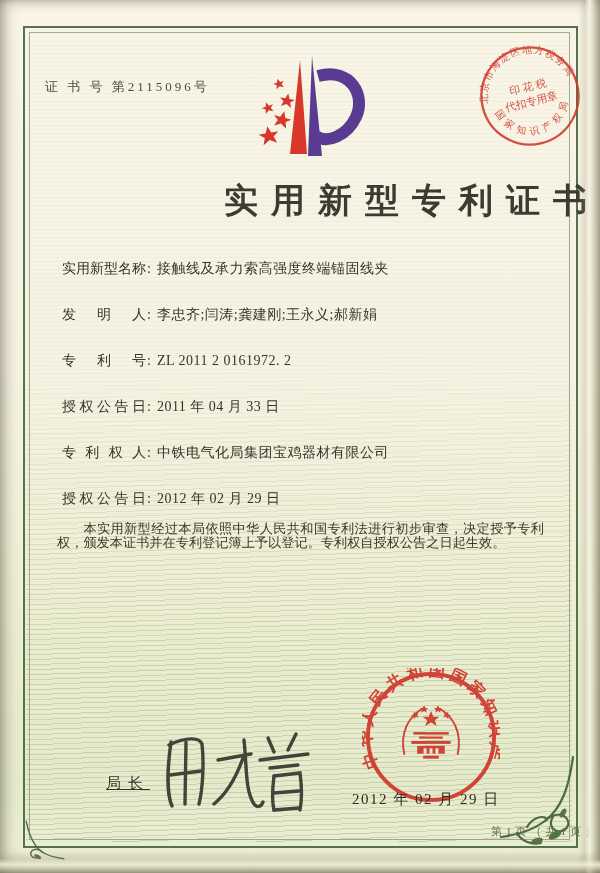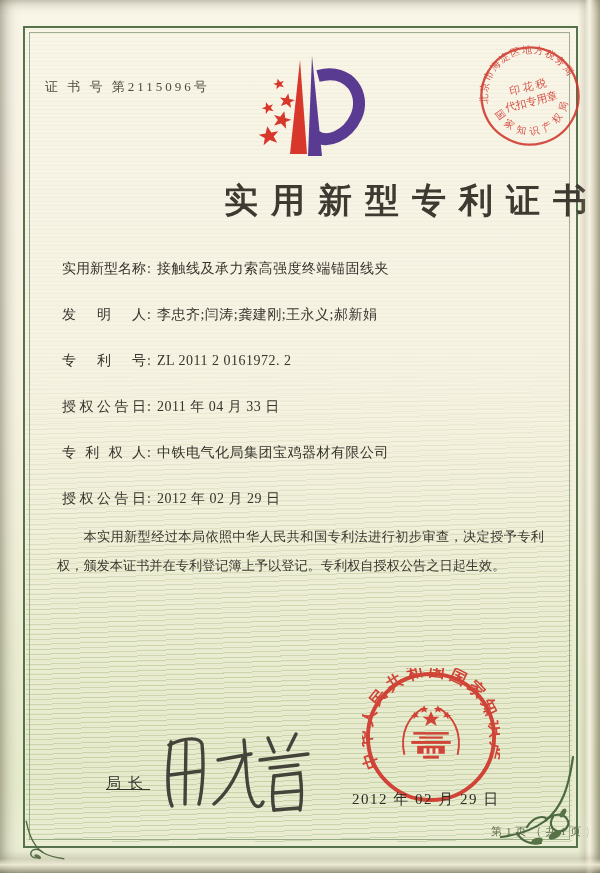--- a/index.html
+++ b/index.html
@@ -27,21 +27,21 @@
   .cert-number{position:absolute;left:45px;top:78px;font-size:13px;letter-spacing:3px;color:#4e4a40;}
   .logo{position:absolute;left:238px;top:52px;width:140px;height:112px;}
   .tax-stamp{position:absolute;left:474px;top:40px;width:112px;height:112px;transform:rotate(-14deg);opacity:.88;}
   .title{position:absolute;left:0;right:0;top:178px;margin:0;text-align:right;
     font-size:34px;font-weight:700;letter-spacing:13px;padding-left:20px;color:#3e3a31;}
   .fields{position:absolute;left:62px;top:258px;right:56px;font-size:14px;color:#37342c;}
   .field-row{margin-bottom:25px;line-height:21px;white-space:nowrap;}
   .field-label{display:inline-block;width:84px;text-align:justify;text-align-last:justify;vertical-align:top;}
   .field-colon{display:inline-block;margin:0 6px 0 1px;}
   .field-value{letter-spacing:.5px;}
-  .body-text{position:absolute;left:57px;top:522px;width:487px;font-size:13.2px;line-height:29px;
+  .body-text{position:absolute;left:57px;top:522px;width:487px;font-size:13.2px;line-height:14px;
     color:#3a372e;text-align:justify;}
   .body-text p{margin:0;text-indent:2em;}
   .signer-title{position:absolute;left:106px;top:774px;font-size:15px;letter-spacing:7px;color:#34322b;text-decoration:underline;}
   .signature{position:absolute;left:148px;top:720px;width:175px;height:100px;}
   .office-seal{position:absolute;left:362px;top:668px;width:138px;height:138px;opacity:.92;}
   .issue-date{position:absolute;left:352px;top:790px;font-size:15px;letter-spacing:1.5px;color:#2e2c25;z-index:5;}
   .page-footer{position:absolute;left:0;right:0;top:824px;text-align:right;font-size:11px;
     letter-spacing:4px;color:#5f6e4e;}
   .flourish{position:absolute;z-index:4;}
   .flourish.br{left:497px;top:755px;width:80px;height:92px;}

